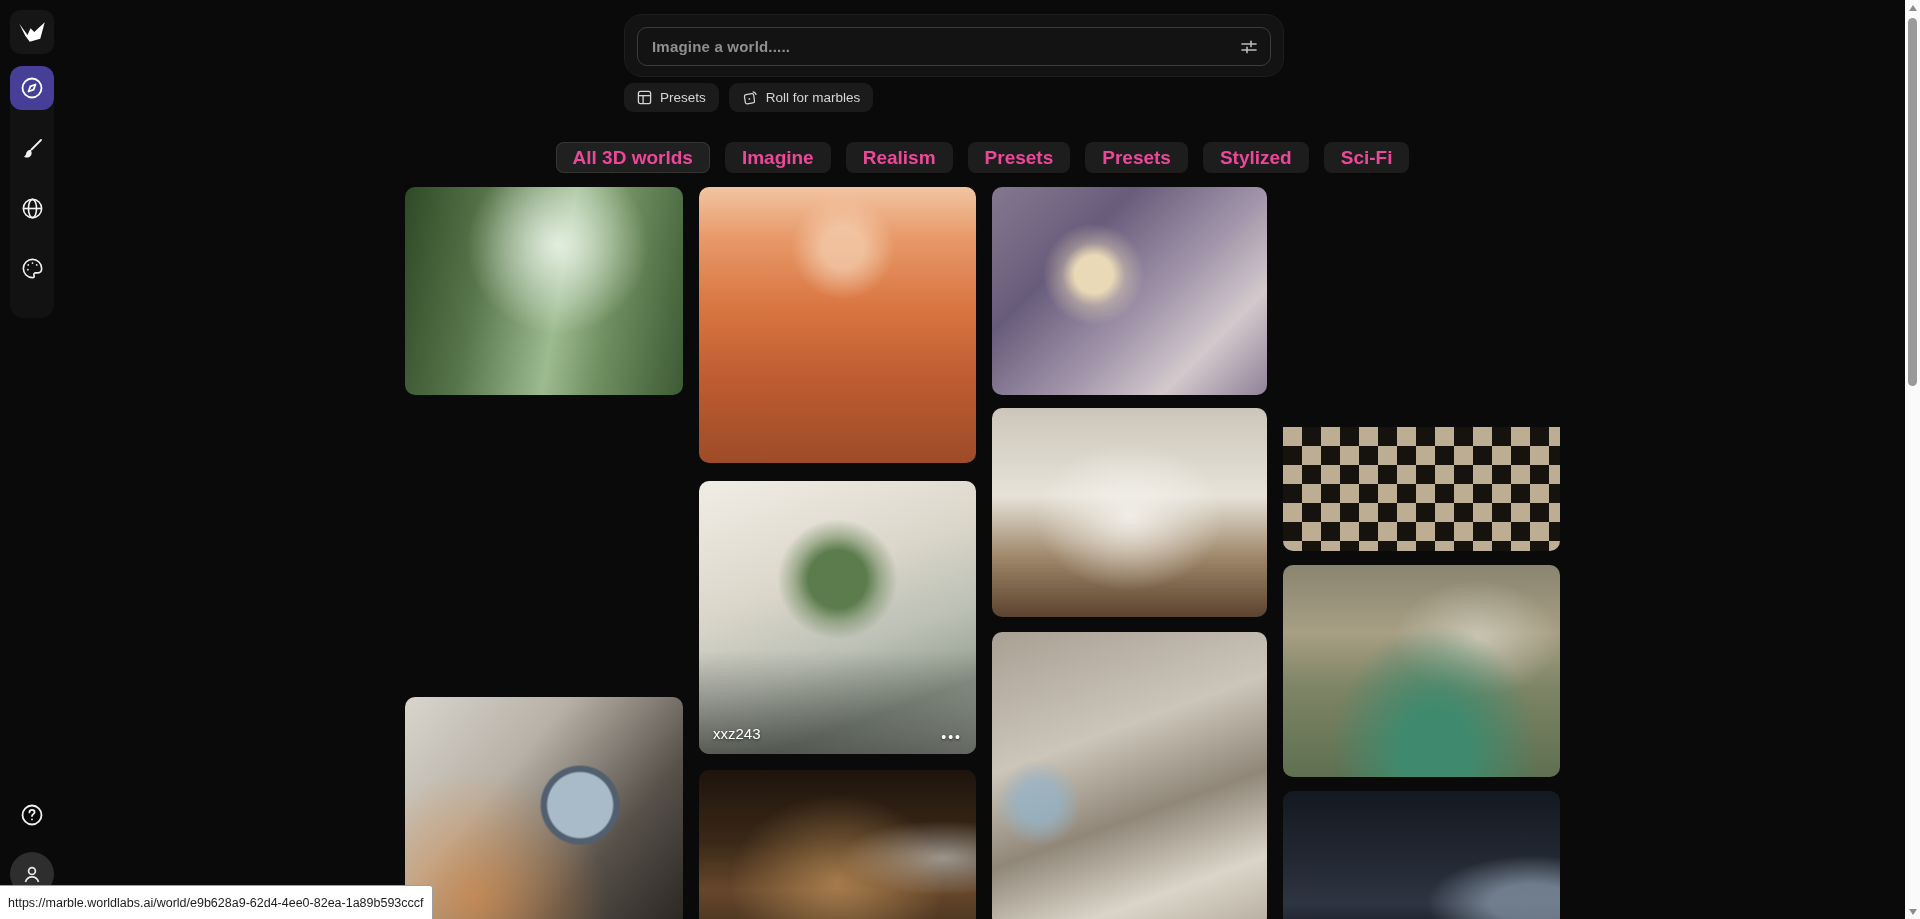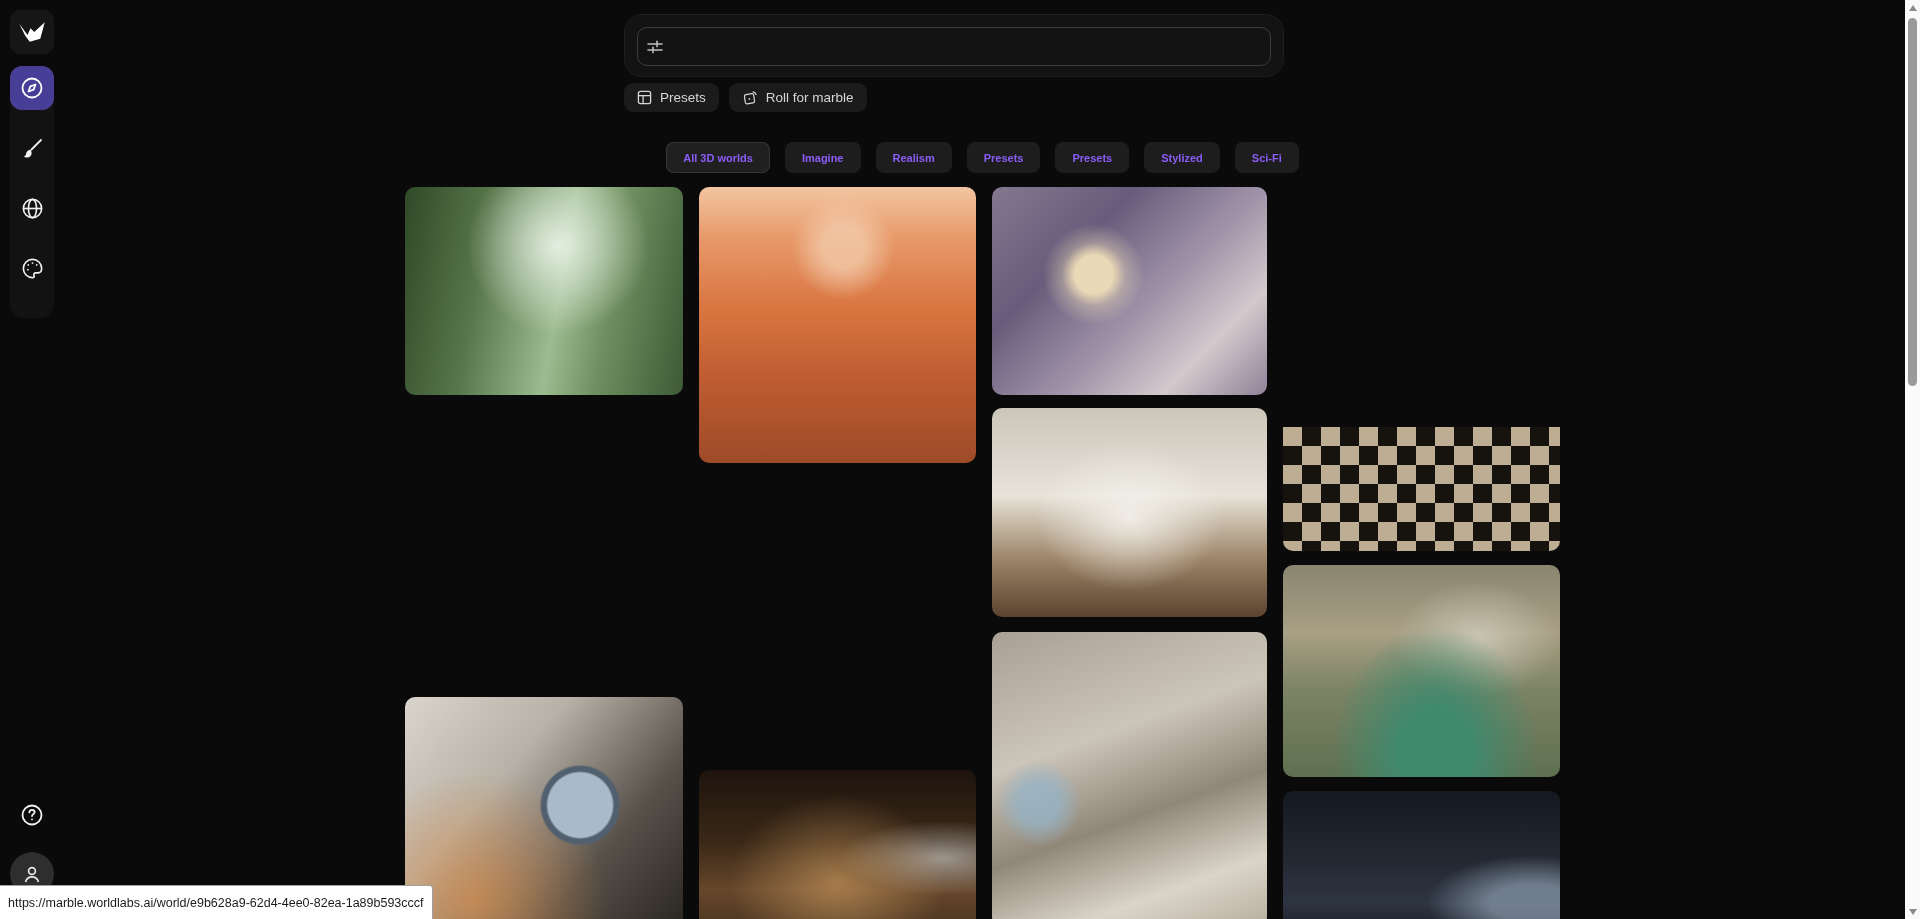--- a/index.html
+++ b/index.html
@@ -66,22 +66,22 @@
     color:#d6d6d6; font-family:"Liberation Sans", sans-serif; font-size:13.5px; cursor:pointer;
   }
 
   
   .chips-row {
     position:absolute; top:142px; left:405px; width:1155px; height:32px;
     display:flex; justify-content:center; gap:15px;
   }
   .chip {
     height:31px; background:#1d1d1d; border:none; border-radius:8px;
-    padding:0 17px; color:#8b5cf6; font-family:"Liberation Sans", sans-serif;
-    font-size:11px; font-weight:700; cursor:pointer; display:flex; align-items:center;
+    padding:0 17px; color:#ec4899; font-family:"Liberation Sans", sans-serif;
+    font-size:19px; font-weight:700; cursor:pointer; display:flex; align-items:center;
     white-space:nowrap;
   }
   .chip.selected { background:#202020; box-shadow:inset 0 0 0 1px #353535; }
 
   
   .gallery { position:absolute; left:0; top:0; width:1920px; height:919px; pointer-events:none; }
   .card {
     position:absolute; border-radius:10px; overflow:hidden; cursor:pointer; pointer-events:auto;
   }
   .card-1 { left:405px; top:187px; width:278px; height:208px;
@@ -225,20 +225,21 @@
       <svg class="icon-svg" width="24" height="24" viewBox="0 0 24 24" fill="none" stroke="#e8e8e8" stroke-width="1.7">
         <circle cx="12" cy="9" r="3.4"></circle>
         <path d="M5.5 20 c1 -3.6 3.6 -5.2 6.5 -5.2 c2.9 0 5.5 1.6 6.5 5.2"></path>
       </svg>
     </span>
   </div>
 </div>
 
 <div class="search-panel">
   <div class="search-box">
+    <input class="search-input" type="text" value="" placeholder="Imagine a world....." style="">
     <button class="sliders-btn">
       <span>
         <svg class="icon-svg" width="20" height="20" viewBox="0 0 20 20" fill="none" stroke="#bdbdbd" stroke-width="1.6" stroke-linecap="round">
           <path d="M3 7 H17"></path>
             <path d="M12 4.4 V9.6"></path>
           <path d="M3 13 H17"></path>
             <path d="M8 10.4 V15.6"></path>
         </svg>
       </span>
     </button>
@@ -257,39 +258,47 @@
     <span>Presets</span>
   </button>
   <button class="pill-btn">
     <span>
       <svg class="icon-svg" width="16" height="16" viewBox="0 0 18 18" fill="none" stroke="#d6d6d6" stroke-width="1.4">
         <rect x="3.2" y="4.6" width="10.5" height="10.5" rx="2" transform="rotate(-8 8.5 10)"></rect>
         <circle cx="8.3" cy="10" r="1" fill="#d6d6d6" stroke="none"></circle>
         <path d="M12.5 2.2 c1.6 .3 2.8 1.3 3.3 2.8" stroke-linecap="round"></path>
       </svg>
     </span>
-    <span>Roll for marble</span>
+    <span>Roll for marbles</span>
   </button>
 </div>
 
 <div class="chips-row">
   <button class="chip selected">All 3D worlds</button>
   <button class="chip">Imagine</button>
   <button class="chip">Realism</button>
   <button class="chip">Presets</button>
   <button class="chip">Presets</button>
   <button class="chip">Stylized</button>
   <button class="chip">Sci-Fi</button>
 </div>
 
 <div class="gallery">
   <div class="card card-1"></div>
   <div class="card card-2"></div>
   <div class="card card-3"></div>
   <div class="card card-4"></div>
+  <div class="card card-5">
+    <div class="card-overlay">
+      <span class="card-label">xxz243</span>
+      <button class="card-menu">
+        <span>•••</span>
+      </button>
+    </div>
+  </div>
   <div class="card card-6"></div>
   <div class="card card-7"></div>
   <div class="card card-8"></div>
   <div class="card card-9"></div>
   <div class="card card-10"></div>
   <div class="card card-11"></div>
   <div class="card card-12"></div>
 </div>
 
 <div class="scrollbar">

